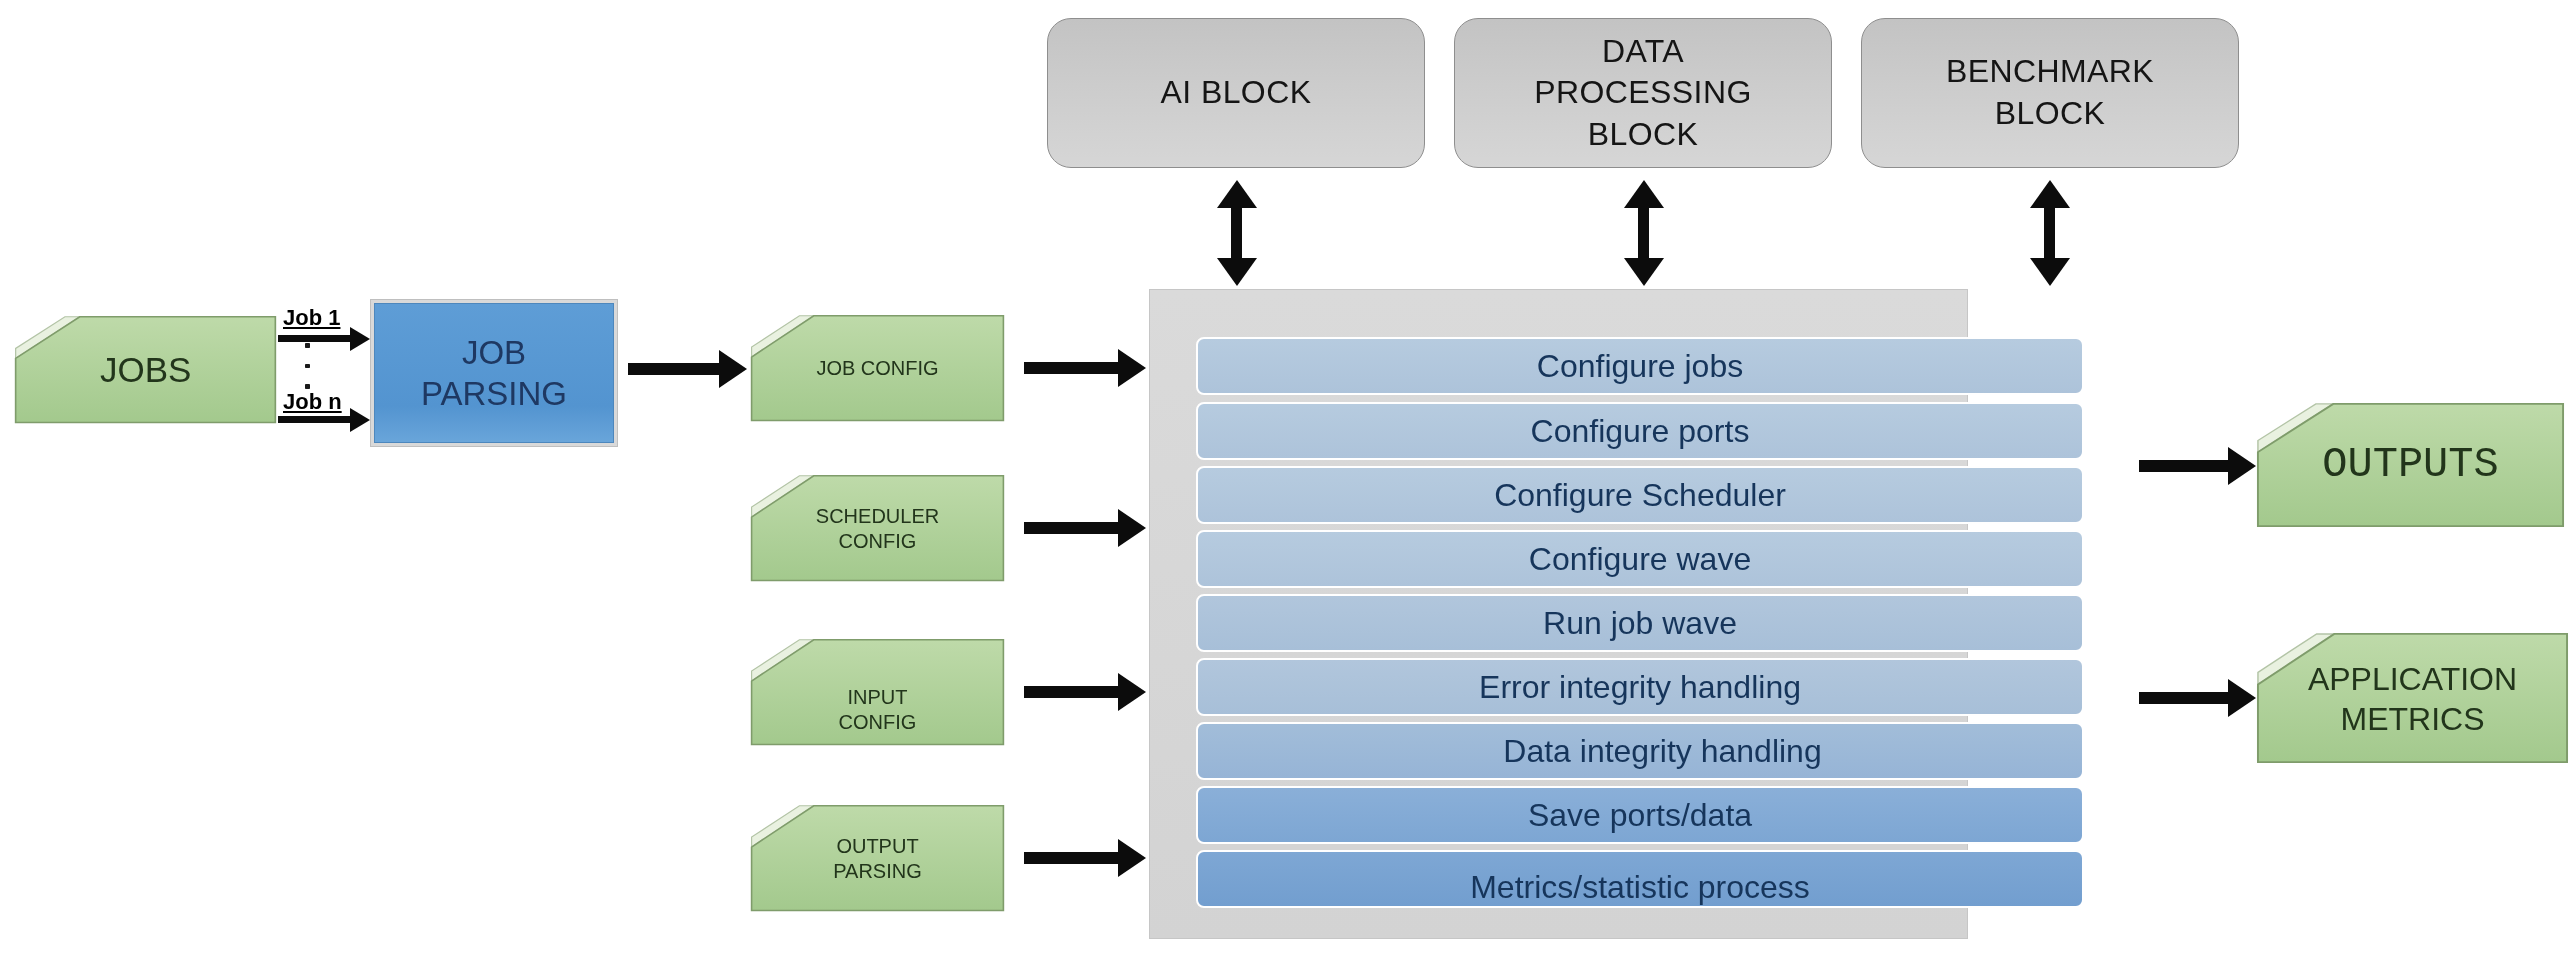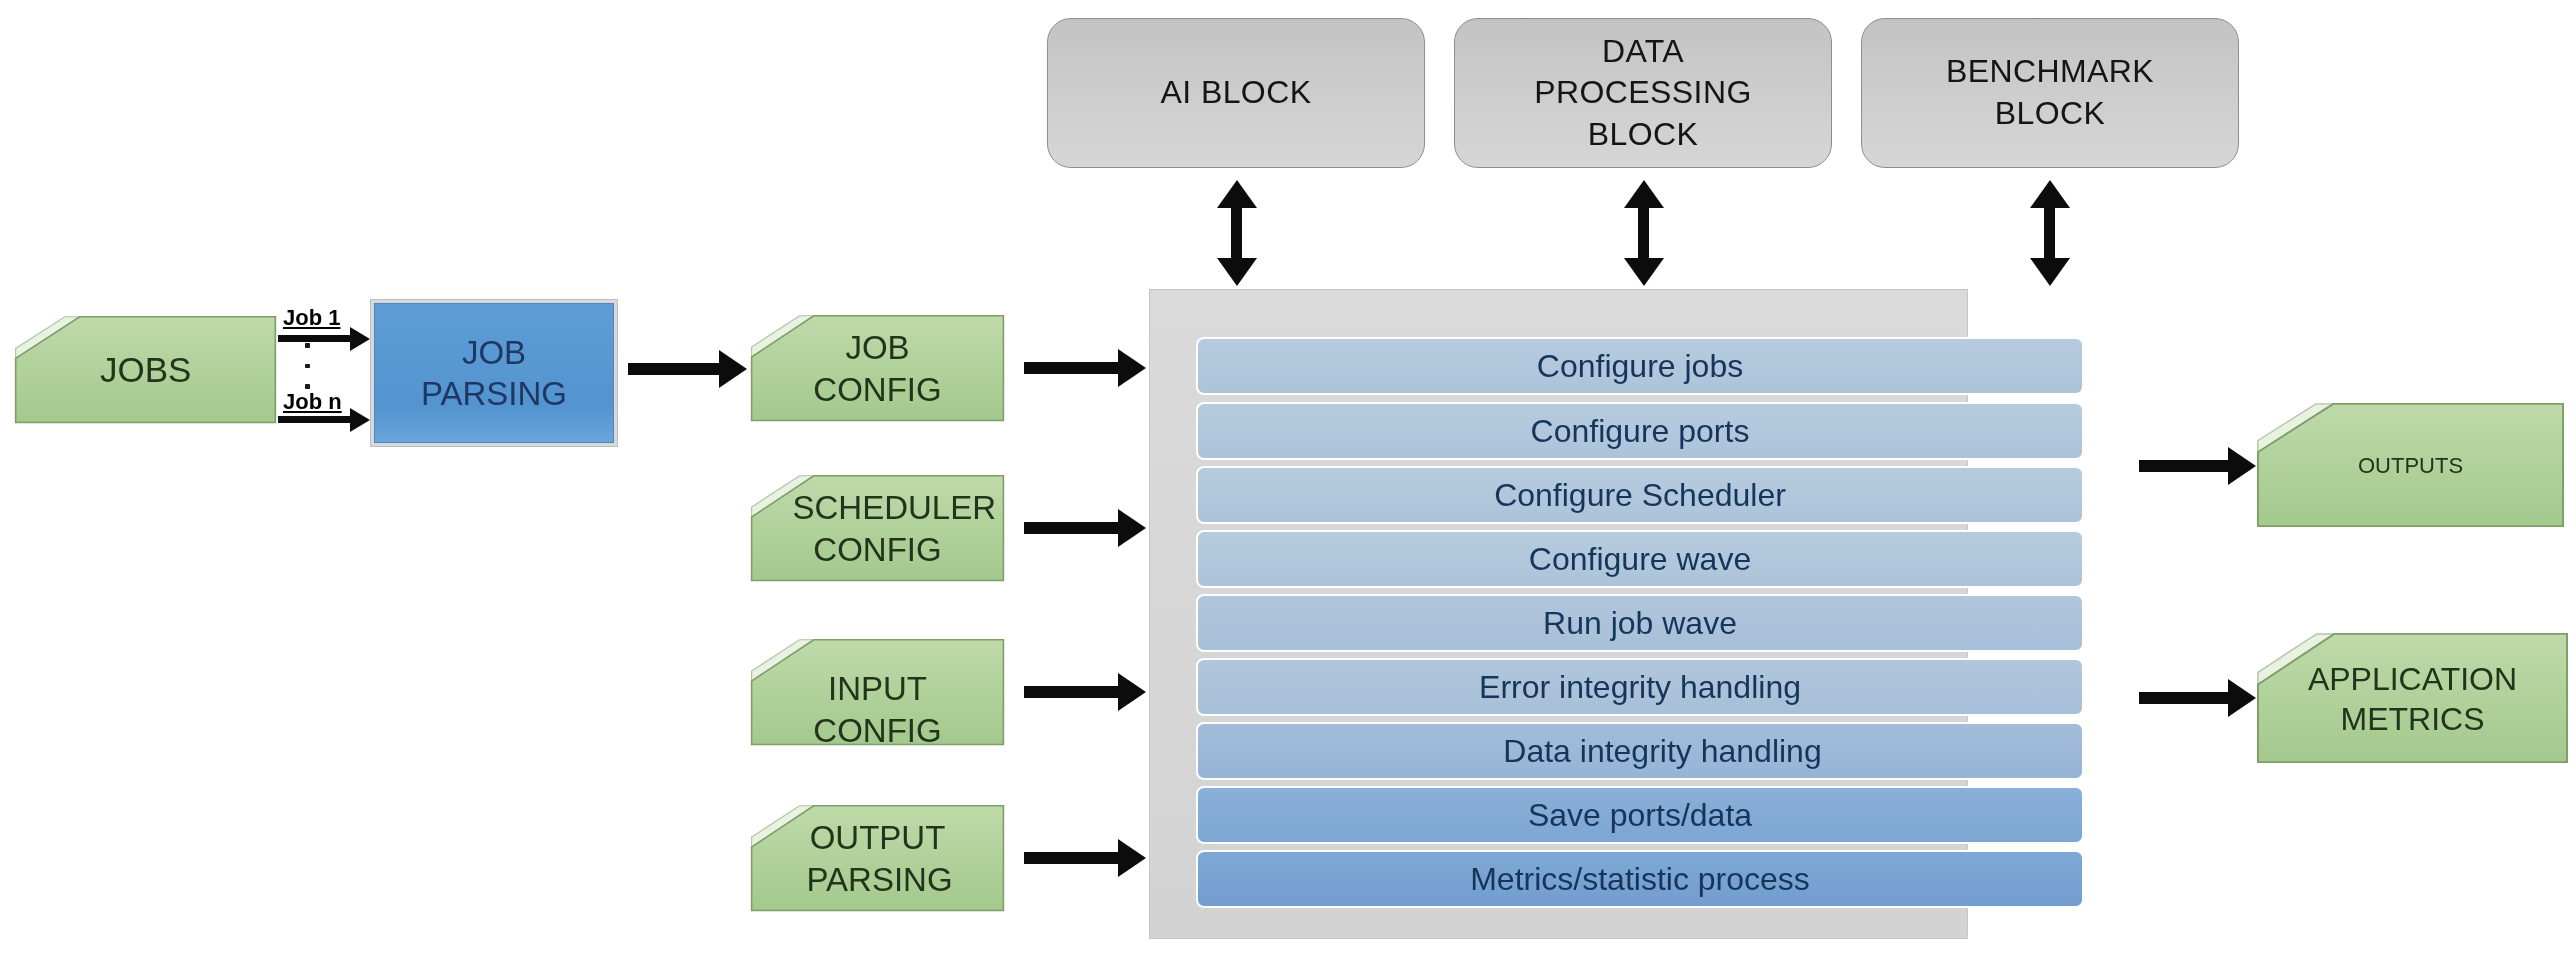--- a/index.html
+++ b/index.html
@@ -71,21 +71,21 @@
   .varrow .vshaft{width:11px;flex:1;background:#0c0c0c;}
   .varrow .vhead-down{width:0;height:0;border-top:28.5px solid #0c0c0c;border-left:20px solid transparent;border-right:20px solid transparent;}
   
   .joblbl{
     position:absolute;font-size:22px;font-weight:700;color:#000;
     text-decoration:underline;white-space:nowrap;
   }
   .dots{position:absolute;display:flex;flex-direction:column;gap:16px;}
   .dots i{width:4.7px;height:4.7px;background:#1a1a1a;border-radius:0.8px;}
   
-  .fs44{font-size:35px;} .fs42{font-size:22px;} .fs40{font-size:32px;} .fs36{font-size:33px;}
+  .fs44{font-size:35px;} .fs42{font-size:42px;font-family:Liberation Mono, monospace;} .fs40{font-size:32px;} .fs36{font-size:20px;}
 </style>
 </head>
 <body>
 
 <div class="stage">
 
   <svg width="0" height="0" aria-hidden="true">
     <defs>
       <linearGradient id="greenGrad" x1="0" y1="0" x2="0" y2="1">
         <stop offset="0" stop-color="#bedaa9"></stop>
@@ -238,21 +238,21 @@
       </div>
     <div class="step light2" style="top:368px;">
         <span>Error integrity handling</span>
       </div>
     <div class="step mid" style="top:432px;padding-left:45px;">
         <span>Data integrity handling</span>
       </div>
     <div class="step dark" style="top:496px;">
         <span>Save ports/data</span>
       </div>
-    <div class="step darker" style="top:560px;">
+    <div class="step darker" style="top:560px;align-items:flex-end;">
         <span>Metrics/statistic process</span>
       </div>
   </div>
 
   
   <div class="harrow" style="left:2139px;top:447px;width:117px;">
     <i class="shaft"></i>
       <i class="head"></i>
   </div>
   <div class="harrow" style="left:2139px;top:679px;width:117px;">

